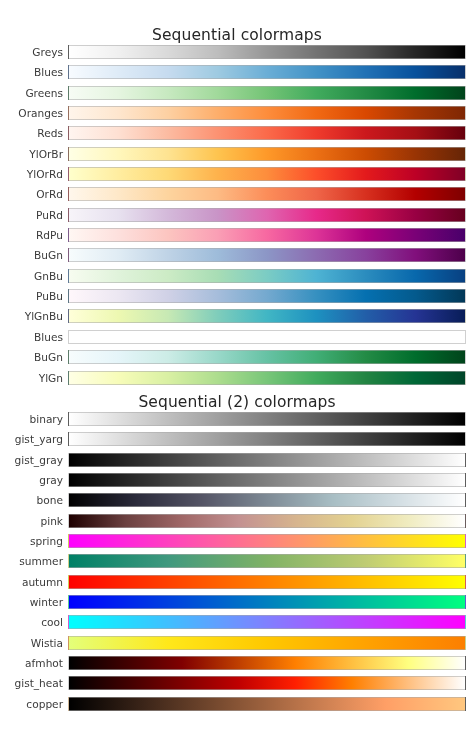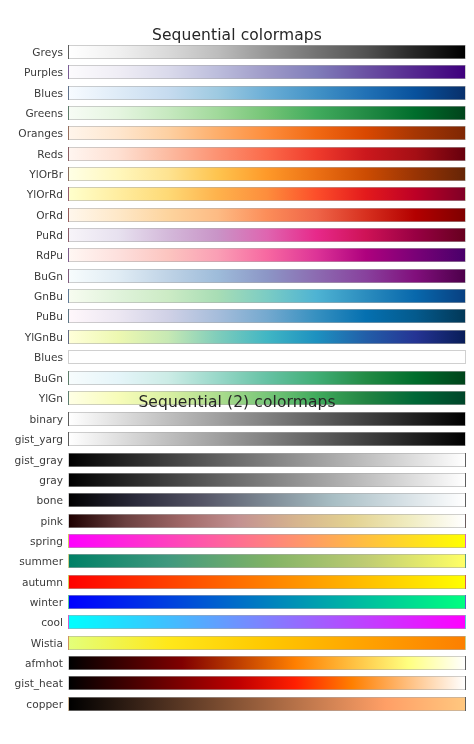--- a/index.html
+++ b/index.html
@@ -85,24 +85,20 @@
 <div class="figure">
 
   <div class="section" id="section-0" style="top:17px;margin-top:8px;">
     <div class="section-title">Sequential colormaps</div>
     <div class="rows" id="rows-0">
         <div class="cmap-row">
           <div class="cmap-label">Greys</div>
           <div class="cmap-bar" style="background: linear-gradient(to right, rgb(255, 255, 255) 0%, rgb(240, 240, 240) 12.5%, rgb(217, 217, 217) 25%, rgb(189, 189, 189) 37.5%, rgb(150, 150, 150) 50%, rgb(115, 115, 115) 62.5%, rgb(82, 82, 82) 75%, rgb(37, 37, 37) 87.5%, rgb(0, 0, 0) 100%);"></div>
         </div>
         <div class="cmap-row">
-          <div class="cmap-label">Purples</div>
-          <div class="cmap-bar" style="background: linear-gradient(to right, rgb(252, 251, 253) 0%, rgb(239, 237, 245) 12.5%, rgb(218, 218, 235) 25%, rgb(188, 189, 220) 37.5%, rgb(158, 154, 200) 50%, rgb(128, 125, 186) 62.5%, rgb(106, 81, 163) 75%, rgb(84, 39, 143) 87.5%, rgb(63, 0, 125) 100%);"></div>
-        </div>
-        <div class="cmap-row">
           <div class="cmap-label">Blues</div>
           <div class="cmap-bar" style="background: linear-gradient(to right, rgb(247, 251, 255) 0%, rgb(222, 235, 247) 12.5%, rgb(198, 219, 239) 25%, rgb(158, 202, 225) 37.5%, rgb(107, 174, 214) 50%, rgb(66, 146, 198) 62.5%, rgb(33, 113, 181) 75%, rgb(8, 81, 156) 87.5%, rgb(8, 48, 107) 100%);"></div>
         </div>
         <div class="cmap-row">
           <div class="cmap-label">Greens</div>
           <div class="cmap-bar" style="background: linear-gradient(to right, rgb(247, 252, 245) 0%, rgb(229, 245, 224) 12.5%, rgb(199, 233, 192) 25%, rgb(161, 217, 155) 37.5%, rgb(116, 196, 118) 50%, rgb(65, 171, 93) 62.5%, rgb(35, 139, 69) 75%, rgb(0, 109, 44) 87.5%, rgb(0, 68, 27) 100%);"></div>
         </div>
         <div class="cmap-row">
           <div class="cmap-label">Oranges</div>
           <div class="cmap-bar" style="background: linear-gradient(to right, rgb(255, 245, 235) 0%, rgb(254, 230, 206) 12.5%, rgb(253, 208, 162) 25%, rgb(253, 174, 107) 37.5%, rgb(253, 141, 60) 50%, rgb(241, 105, 19) 62.5%, rgb(217, 72, 1) 75%, rgb(166, 54, 3) 87.5%, rgb(127, 39, 4) 100%);"></div>

